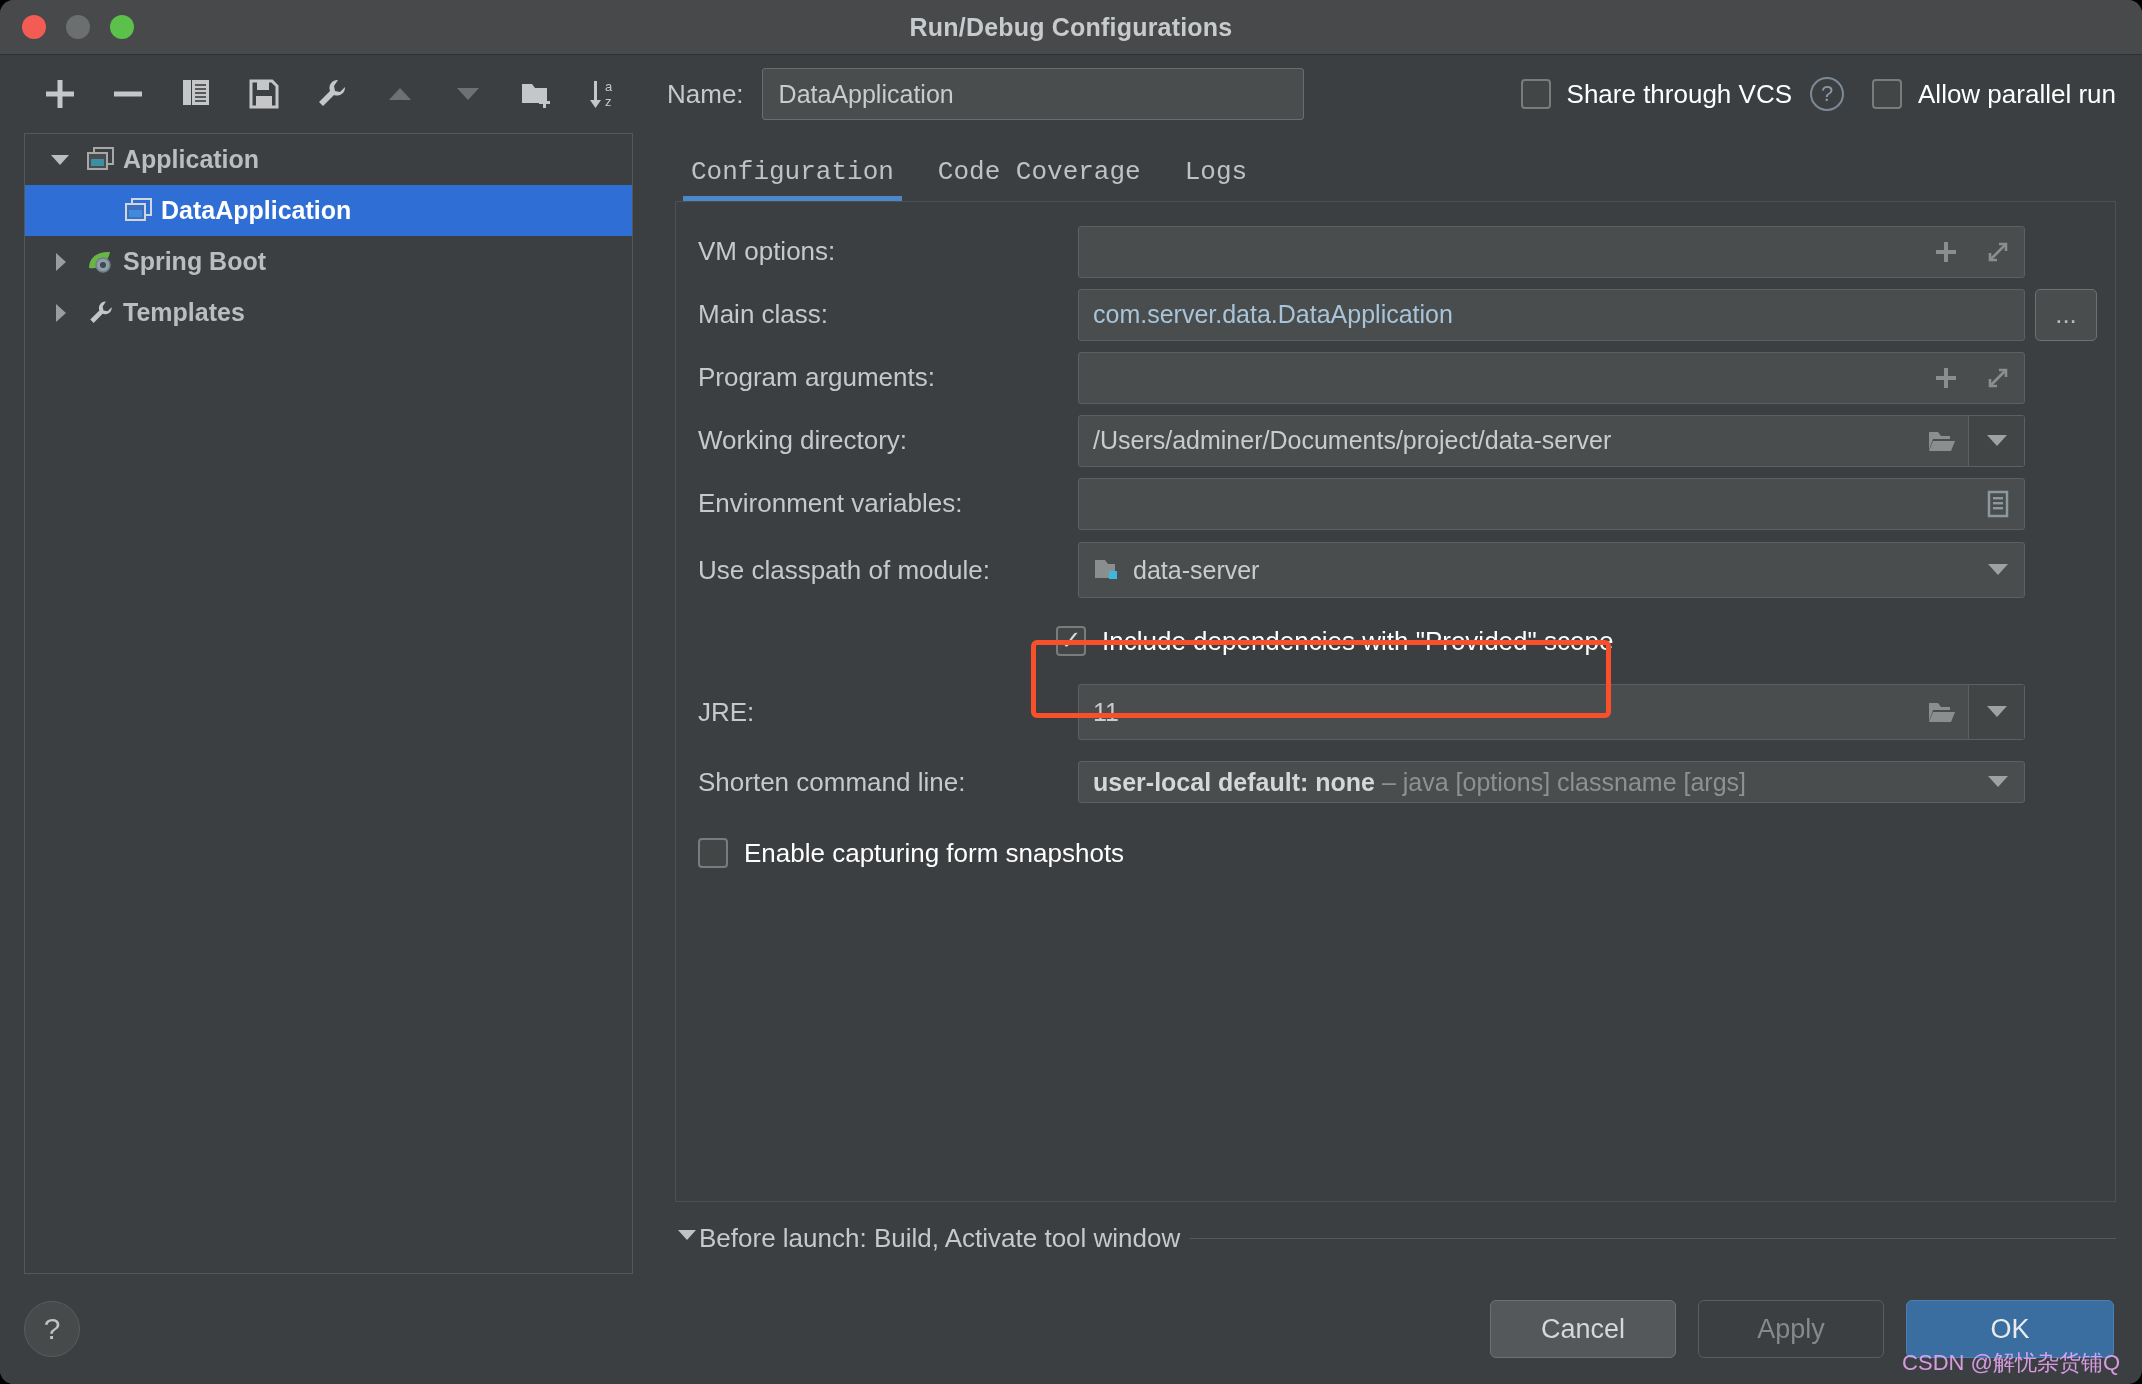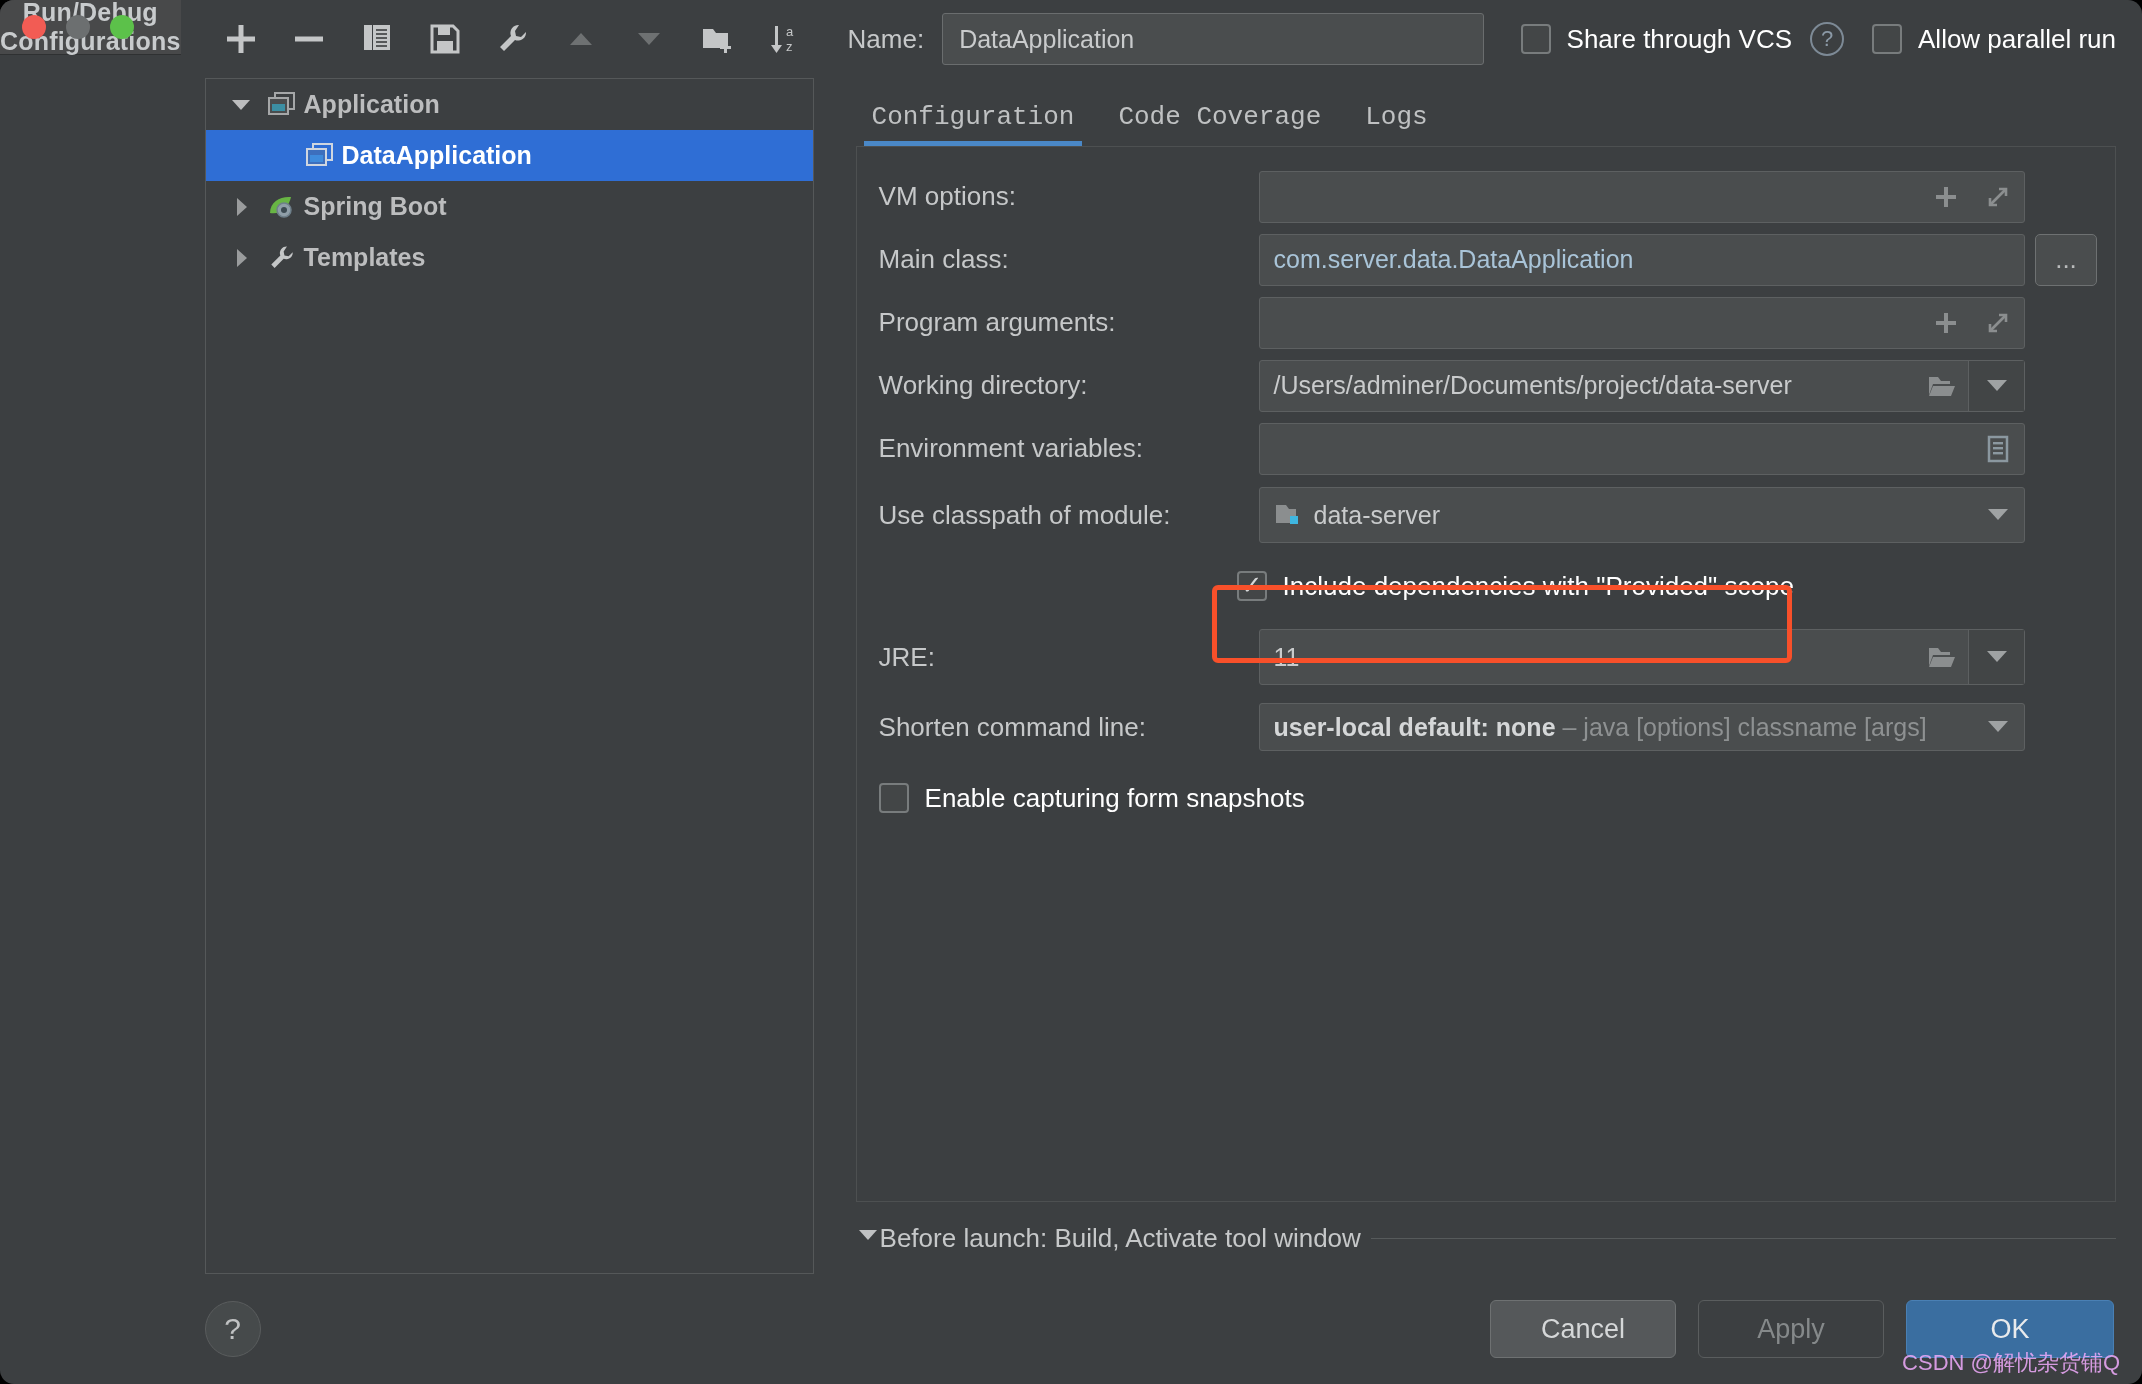--- a/index.html
+++ b/index.html
@@ -8,21 +8,21 @@
     background: #000;
     font-family: "Liberation Sans", sans-serif;
     overflow: hidden;
   }
   .window {
     position: absolute; left: 0; top: 0;
     width: 2142px; height: 1384px;
     background: #3c3f41;
     border-radius: 14px;
     overflow: hidden;
-    display: flex; 
+    display: flex; flex-direction: column;
   }
   
   .titlebar {
     height: 55px; flex: 0 0 55px;
     background: #48494a;
     position: relative;
     display: flex; align-items: center;
     border-bottom: 1px solid #2f3132;
   }
   .traffic { position: absolute; left: 22px; top: 50%; transform: translateY(-50%); display: flex; gap: 20px; }
@@ -534,21 +534,21 @@
                       <polygon points="13,18 23,7 3,7" fill="#9fa2a3"></polygon>
                     </svg>
                 </span>
               </span>
             </div>
             <div style="width:72px;flex:0 0 72px"></div>
           </div>
 
           <div class="row" style="height:70px">
             <span class="lbl">Shorten command line:</span>
-            <div class="field" style="height:48px">
+            <div class="field" style="height:42px">
               <span class="val">
                 <span class="shorten-bold">user-local default: none</span>
                 <span class="shorten-grey">– java [options] classname [args]</span>
               </span>
               <span class="icons">
                 <span class="fi">
                   <svg width="26" height="26" viewBox="0 0 26 26">
                       <polygon points="13,18 23,7 3,7" fill="#9fa2a3"></polygon>
                     </svg>
                 </span>

